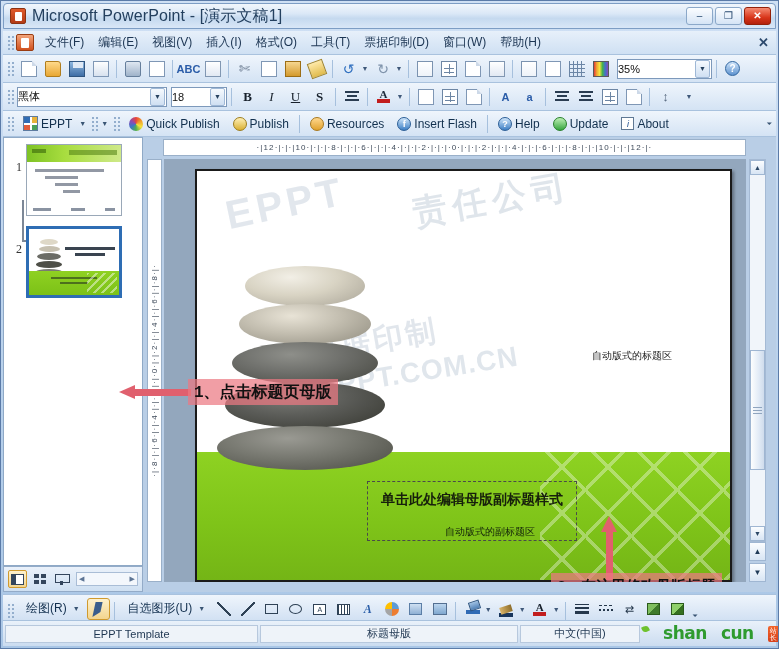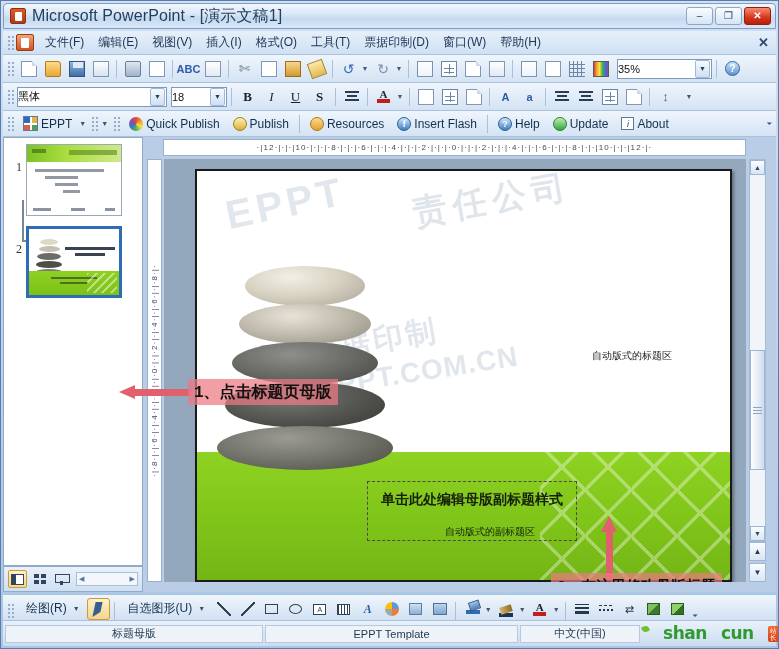--- a/index.html
+++ b/index.html
@@ -952,22 +952,22 @@
     <div class="tbtn">
         <span class="ico-shadow"></span>
       </div>
     <div class="tbtn">
         <span class="ico-3d"></span>
       </div>
     <span class="eppt-dd" style="margin-left:2px">⏷</span>
   </div>
 
   <div class="statusbar">
+    <div class="sfield f2">EPPT Template</div>
     <div class="sfield f1">标题母版</div>
-    <div class="sfield f2">EPPT Template</div>
     <div class="sfield f3">中文(中国)</div>
     <div class="brandlogo">
       <span class="leaf"></span>
       <span class="brand-shan">shan</span>
       <span class="brand-shan brand-cun">cun</span>
       <span class="brand-box">站长</span>
       <span class="brand-net">.net</span>
     </div>
   </div>
 

